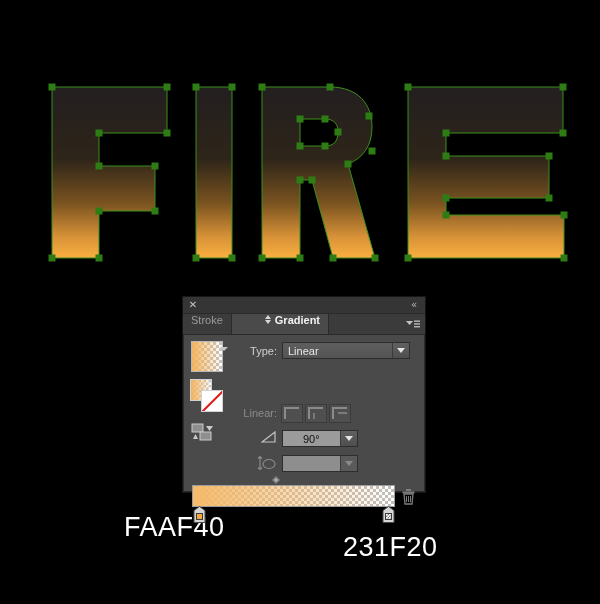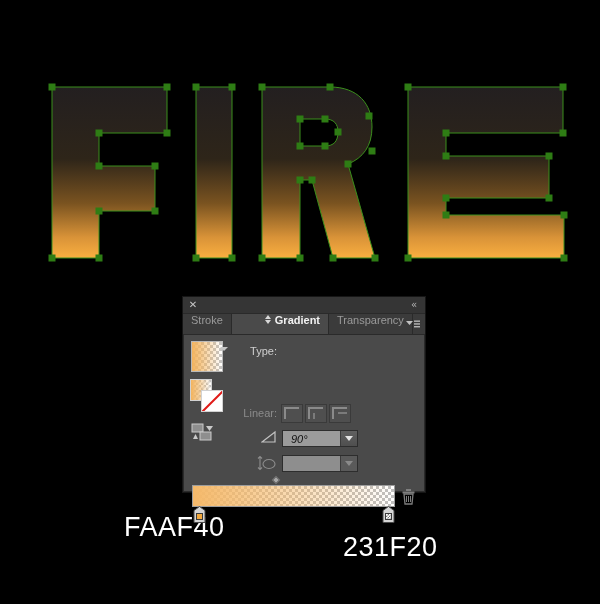--- a/index.html
+++ b/index.html
@@ -253,25 +253,24 @@
     position: absolute;
     height: 17px;
     background: #9b9b9b;
     border: 1px solid #2d2d2d;
     box-sizing: border-box;
     display: flex;
     align-items: center;
   }
   .num-field .num-value {
     flex: 1 1 auto;
-    padding-left: 8px;
+    padding-left: 20px;
     font-size: 11px;
     color: #111111;
     white-space: nowrap;
-    font-style: italic;
   }
   .num-field .num-arrow-box {
     width: 16px; height: 100%;
     background: linear-gradient(to bottom, #606060, #4f4f4f);
     border-left: 1px solid #3b3b3b;
     display: flex; align-items: center; justify-content: center;
     flex: 0 0 auto;
   }
   .num-field.disabled { background: #8e8e8e; }
   .num-field.disabled .num-arrow-box { background: #5a5a5a; }
@@ -446,23 +445,20 @@
   </div>
 
   <div class="tab-strip">
     <div class="tab">
       <span>Stroke</span>
     </div>
     <div class="tab active">
       <span class="tab-diamond"></span>
       <span>Gradient</span>
     </div>
-    <div class="tab">
-      <span>Transparency</span>
-    </div>
     <div class="tab-filler"></div>
     <svg class="panel-menu-icon" viewBox="0 0 16 12">
       <polygon points="1,3 8,3 4.5,7" fill="#c2c2c2"></polygon>
       <rect x="9" y="2.5" width="6" height="1.3" fill="#c2c2c2"></rect>
       <rect x="9" y="5.3" width="6" height="1.3" fill="#c2c2c2"></rect>
       <rect x="9" y="8.1" width="6" height="1.3" fill="#c2c2c2"></rect>
     </svg>
   </div>
 
   <div class="panel-body">
@@ -480,20 +476,26 @@
     </div>
 
     <svg class="reverse-icon" viewBox="0 0 26 18">
       <rect x="1" y="1" width="11" height="8" fill="#8e8e8e" stroke="#c9c9c9" stroke-width="1"></rect>
       <polygon points="15,3 22,3 18.5,8" fill="#c9c9c9"></polygon>
       <rect x="9" y="9" width="11" height="8" fill="#8e8e8e" stroke="#c9c9c9" stroke-width="1"></rect>
       <polygon points="2,16 7,16 4.5,11" fill="#c9c9c9"></polygon>
     </svg>
 
     <div class="row-label" style="left:44px; top:10px; width:50px;">Type:</div>
+    <div class="sel-field" style="left:99px; top:7px; width:128px;">
+      <div class="sel-value">Linear</div>
+      <div class="sel-arrow-box">
+        <div class="sel-arrow"></div>
+      </div>
+    </div>
 
     <div class="row-label dim" style="left:38px; top:72px; width:56px;">Linear:</div>
     <div class="stroke-btns">
       <div class="stroke-btn">
         <svg width="20" height="17" viewBox="0 0 20 17">
           <path d="M3,14 L3,3 L17,3" fill="none" stroke="#8a8a8a" stroke-width="2"></path>
         </svg>
       </div>
       <div class="stroke-btn">
         <svg width="20" height="17" viewBox="0 0 20 17">

